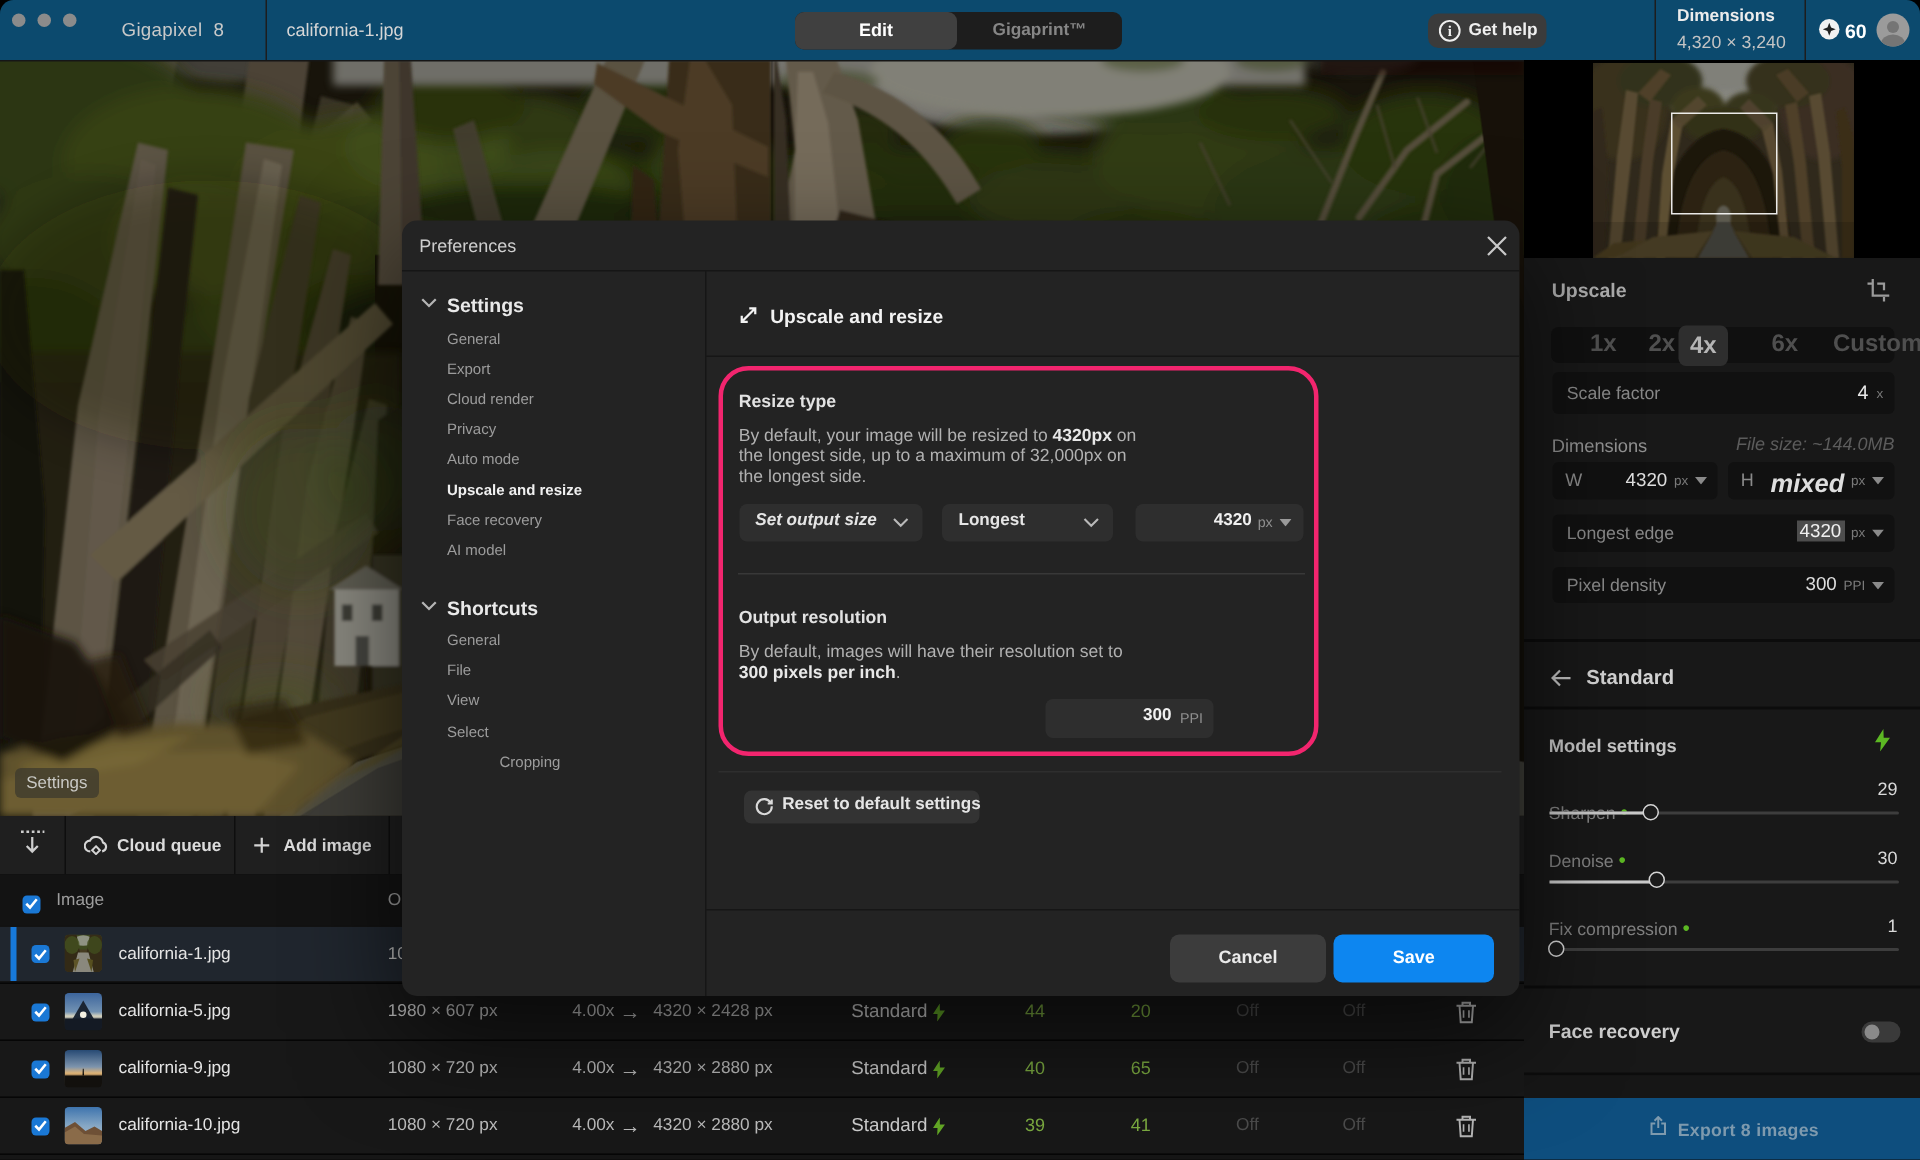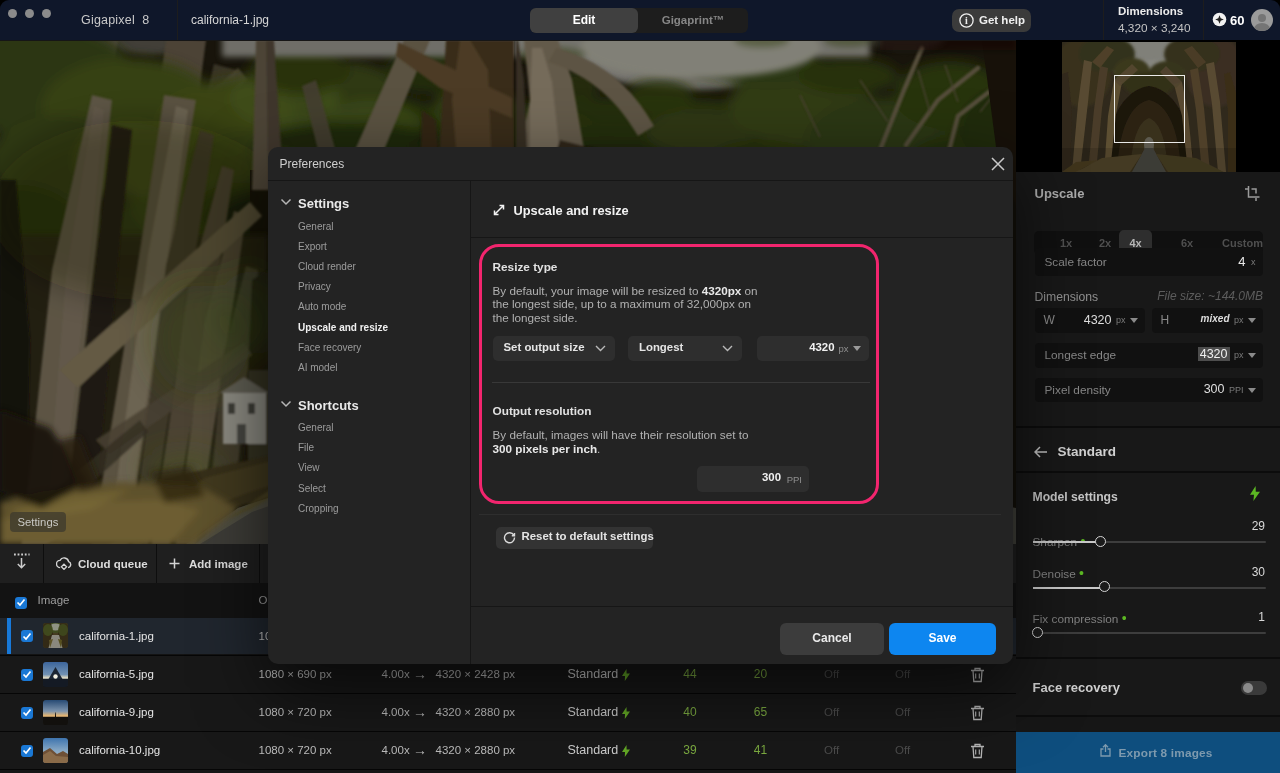--- a/index.html
+++ b/index.html
@@ -3,21 +3,21 @@
 <meta charset="utf-8">
 <style>
 * { margin:0; padding:0; box-sizing:border-box; }
 html,body { width:1280px; height:773px; background:#000; overflow:hidden;
   font-family:"Liberation Sans", sans-serif; }
 #app { position:relative; width:1280px; height:773px; background:#000; }
 .abs { position:absolute; }
 
 
 #topbar { position:absolute; left:0; top:0; width:1280px; height:40px;
-  background:#0f172a; border-radius:9px 9px 0 0; box-shadow:0 1px 0 #161616; }
+  background:#0c4a6e; border-radius:9px 9px 0 0; box-shadow:0 1px 0 #161616; }
 .tlight { position:absolute; top:8.5px; width:9px; height:9px; border-radius:50%; background:#8b8b8b; }
 #ttitle { position:absolute; left:81px; top:0; height:40px; line-height:40px;
   color:#c9c9c9; font-size:12.5px; letter-spacing:.2px; }
 #tsep1 { position:absolute; left:177px; top:0px; width:1px; height:40px; background:#1d1d1d; }
 #ttab { position:absolute; left:191px; top:0; height:40px; line-height:40px; color:#d6d6d6; font-size:12px; }
 #toggle { position:absolute; left:530px; top:8px; width:218px; height:25px;
   background:#1d1d1d; border-radius:6px; }
 #toggle .seg1 { position:absolute; left:0; top:0; width:108px; height:25px;
   background:#404040; border-radius:6px; color:#fff; font-weight:bold; font-size:12px;
   text-align:center; line-height:25px; }
@@ -66,21 +66,21 @@
 
 
 #rpanel { position:absolute; left:1016px; top:40px; width:264px; height:733px; background:#181818; }
 #rthumbwrap { position:absolute; left:0; top:0; width:264px; height:132px; background:#000; }
 #rthumb { position:absolute; left:46px; top:2px; width:174px; height:130px; }
 #croprect { position:absolute; left:98px; top:35px; width:71px; height:68px; border:1.5px solid rgba(255,255,255,.9); }
 .rlabel { color:#888; font-size:11.8px; }
 .rinput { position:absolute; background:#111; border-radius:4px; }
 .rdiv { position:absolute; left:0; width:264px; height:1.5px; background:#0c0c0c; }
 #upscalehead { position:absolute; left:18.5px; top:146px; color:#ababab; font-size:13px; font-weight:bold; }
-#scalebtns { position:absolute; left:18px; top:191px; width:229px; height:24px; background:#101010; border-radius:5px; color:#4f4f4f; font-size:11px; font-weight:bold; line-height:24px; }
+#scalebtns { position:absolute; left:18px; top:178px; width:229px; height:24px; background:#101010; border-radius:5px; color:#4f4f4f; font-size:16px; font-weight:bold; line-height:24px; }
 #btn4x { position:absolute; left:85px; top:-1.5px; width:33px; height:27px; background:#2e2e2e; border-radius:5px;
   color:#b5b5b5; text-align:center; line-height:27px; }
 #exportbtn { position:absolute; left:0; top:691.5px; width:264px; height:41.5px; background:#0e4e7e; }
 #exportbtn span { color:#7e9aae; font-size:11.8px; font-weight:bold; letter-spacing:.2px; }
 .slider { position:absolute; left:16.5px; width:233px; height:2px; background:#3d3d3d; border-radius:1px; }
 .slider .fill { position:absolute; left:0; top:0; height:2px; background:#c9c9c9; }
 .slider .knob { position:absolute; top:-5.5px; width:11px; height:11px; border-radius:50%;
   border:1.5px solid #d5d5d5; background:#1b1b1b; }
 
 
@@ -407,21 +407,21 @@
                 <stop offset=".75" stop-color="#3a4352"></stop>
                 <stop offset="1" stop-color="#11151c"></stop>
               </linearGradient>
             </defs>
             <rect width="25" height="25" fill="url(#g5)"></rect>
             <path d="M12.5 5 L20 18 H5 Z" fill="#1b2533"></path>
             <circle cx="12.5" cy="14.5" r="2.2" fill="#f4f1e2"></circle>
             <rect y="17" width="25" height="8" fill="#141a24"></rect>
           </svg></div>
       <div class="fname">california-5.jpg</div>
-      <div class="col" style="left:258.5px;">1080 × 690 px</div>
+      <div class="col" style="left:258.5px;">1980 × 607 px</div>
       <div class="col" style="left:381.5px;">4.00x</div>
       <div class="arw" style="left:413px;">→</div>
       <div class="col" style="left:435.5px;">4320 × 2428 px</div>
       <div class="col" style="left:567.5px; color:#cdcdcd; font-size:12.5px;">Standard</div>
       <svg class="abs" style="left:621px; top:13px;" width="10" height="12" viewBox="0 0 10 12">
           <path d="M5.5 0 L1 7 h3 L3.8 12 L9 4.6 H5.6 Z" fill="#63a825"></path>
         </svg>
       <div class="col grn" style="left:675px;">44</div>
       <div class="col grn" style="left:745.5px;">20</div>
       <div class="col off" style="left:824px;">Off</div>
@@ -596,21 +596,21 @@
     <div class="rinput" style="left:18.5px; top:268px; width:110px; height:24.5px;">
       <span style="position:absolute; left:9px; top:5px; color:#8a8a8a; font-size:12px;">W</span>
       <span style="position:absolute; right:33px; top:5px; color:#dedede; font-size:12.5px;">4320</span>
       <span style="position:absolute; right:19px; top:7px; color:#7a7a7a; font-size:9px;">px</span>
       <svg style="position:absolute; right:7px; top:10px;" width="8" height="5" viewBox="0 0 8 5">
           <path d="M0 0 h8 l-4 5z" fill="#8a8a8a"></path>
         </svg>
     </div>
     <div class="rinput" style="left:135.5px; top:268px; width:111px; height:24.5px;">
       <span style="position:absolute; left:9px; top:5px; color:#8a8a8a; font-size:12px;">H</span>
-      <span style="position:absolute; right:33px; top:5px; color:#dedede; font-size:10px; font-style:italic; font-weight:bold;text-align:center;">mixed</span>
+      <span style="position:absolute; right:33px; top:5px; color:#dedede; font-size:17px; font-style:italic; font-weight:bold;text-align:center;">mixed</span>
       <span style="position:absolute; right:19px; top:7px; color:#7a7a7a; font-size:9px;">px</span>
       <svg style="position:absolute; right:7px; top:10px;" width="8" height="5" viewBox="0 0 8 5">
           <path d="M0 0 h8 l-4 5z" fill="#8a8a8a"></path>
         </svg>
     </div>
     <div class="rinput" style="left:18.5px; top:303px; width:228px; height:24.5px;">
       <span class="rlabel" style="position:absolute; left:10px; top:5px;">Longest edge</span>
       <span style="position:absolute; right:33px; top:4px; color:#f0f0f0; font-size:12.5px; background:#4d4d4d; padding:0 2px;">4320</span>
       <span style="position:absolute; right:19px; top:7px; color:#7a7a7a; font-size:9px;">px</span>
       <svg style="position:absolute; right:7px; top:10px;" width="8" height="5" viewBox="0 0 8 5">
@@ -692,35 +692,35 @@
     <div class="snavitem" style="top:194.8px;">Face recovery</div>
     <div class="snavitem" style="top:215px;">AI model</div>
     <svg class="chev" style="top:253px;" width="12" height="8" viewBox="0 0 12 8">
         <path d="M1.5 1.5 L6 6 L10.5 1.5" stroke="#b5b5b5" stroke-width="1.5" fill="none"></path>
       </svg>
     <div class="snavhead" style="top:250.5px;">Shortcuts</div>
     <div class="snavitem" style="top:274.8px;">General</div>
     <div class="snavitem" style="top:295.1px;">File</div>
     <div class="snavitem" style="top:315.4px;">View</div>
     <div class="snavitem" style="top:335.7px;">Select</div>
-    <div class="snavitem" style="top:356px;">Cropping</div>
+    <div class="snavitem" style="top:356px;margin-left:35px;">Cropping</div>
 
     <svg class="abs" style="left:223px; top:55px;" width="16" height="16" viewBox="0 0 16 16">
       <g stroke="#f2f2f2" stroke-width="1.5" fill="none">
           <path d="M3.5 12.5 L12.5 3.5 M8.5 3.5 h4 v4 M7.5 12.5 h-4 v-4"></path>
         </g>
     </svg>
     <div id="chead">Upscale and resize</div>
     <div id="cheaddiv"></div>
 
     <div id="pinkbox"></div>
     <div class="dsect abs" style="left:225px; top:113px;">Resize type</div>
     <div class="dpara abs" style="left:225px; top:136.5px;">By default, your image will be resized to <b style="color:#e8e8e8;">4320px</b> on<br>the longest side, up to a maximum of 32,000px on<br>the longest side.</div>
     <div class="dbtn" style="left:225px; top:188.5px; width:122px; height:25.5px;">
-      <span style="position:absolute; left:11px; top:5px;">Set output size</span>
+      <span style="position:absolute; left:11px; top:5px;font-style:italic;">Set output size</span>
       <svg style="position:absolute; right:9px; top:9px;" width="11" height="7" viewBox="0 0 11 7">
           <path d="M1 1 L5.5 5.5 L10 1" stroke="#b9b9b9" stroke-width="1.4" fill="none"></path>
         </svg>
     </div>
     <div class="dbtn" style="left:360.5px; top:188.5px; width:113.5px; height:25.5px;">
       <span style="position:absolute; left:11px; top:5px;">Longest</span>
       <svg style="position:absolute; right:9px; top:9px;" width="11" height="7" viewBox="0 0 11 7">
           <path d="M1 1 L5.5 5.5 L10 1" stroke="#b9b9b9" stroke-width="1.4" fill="none"></path>
         </svg>
     </div>

